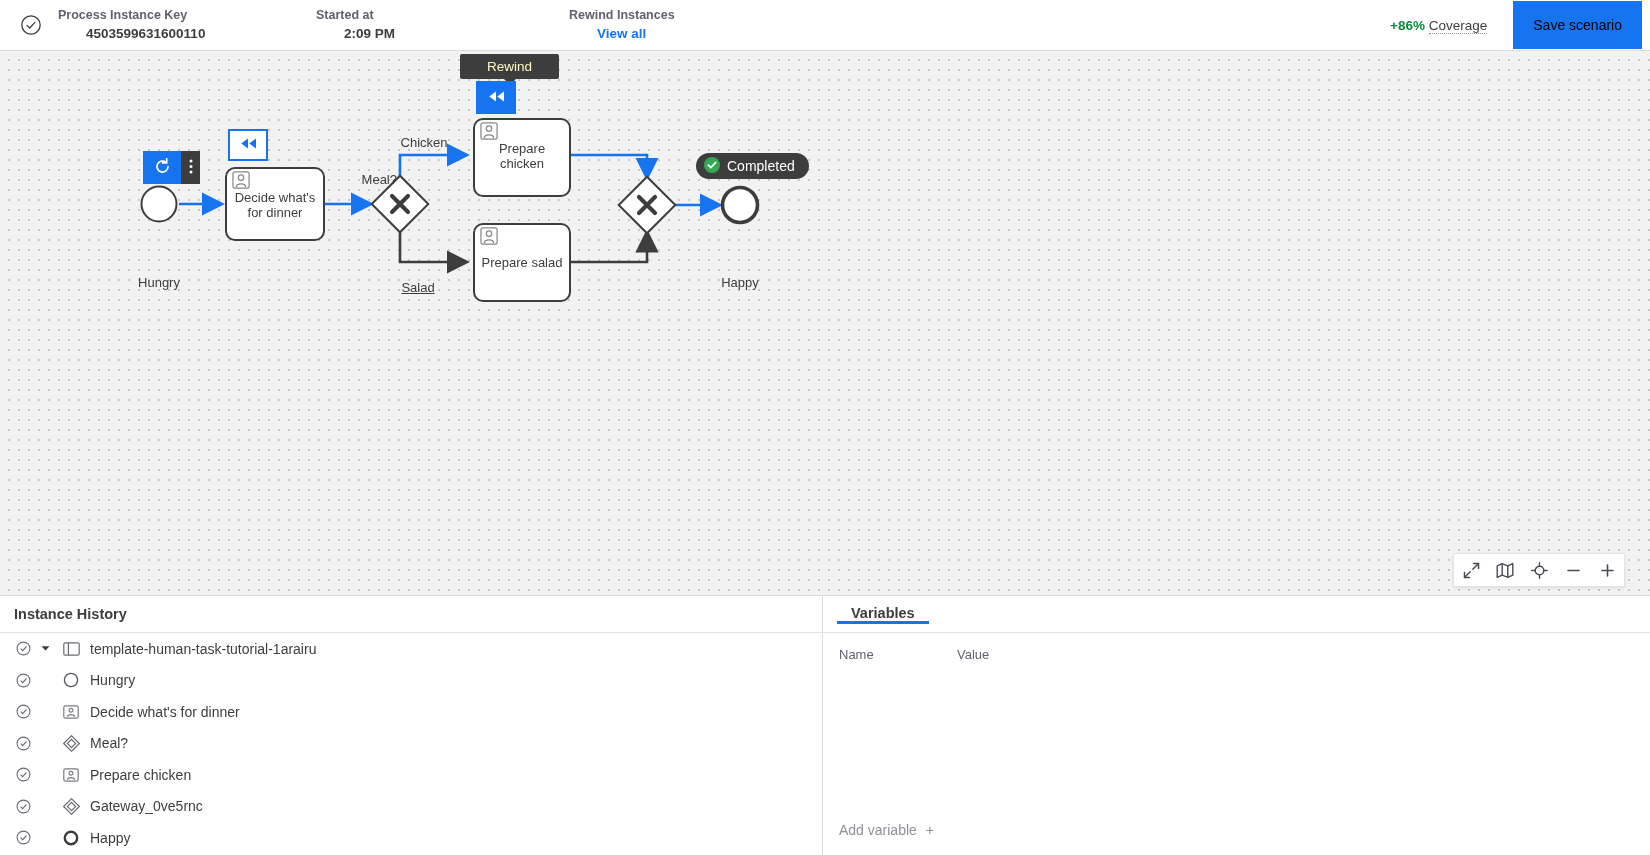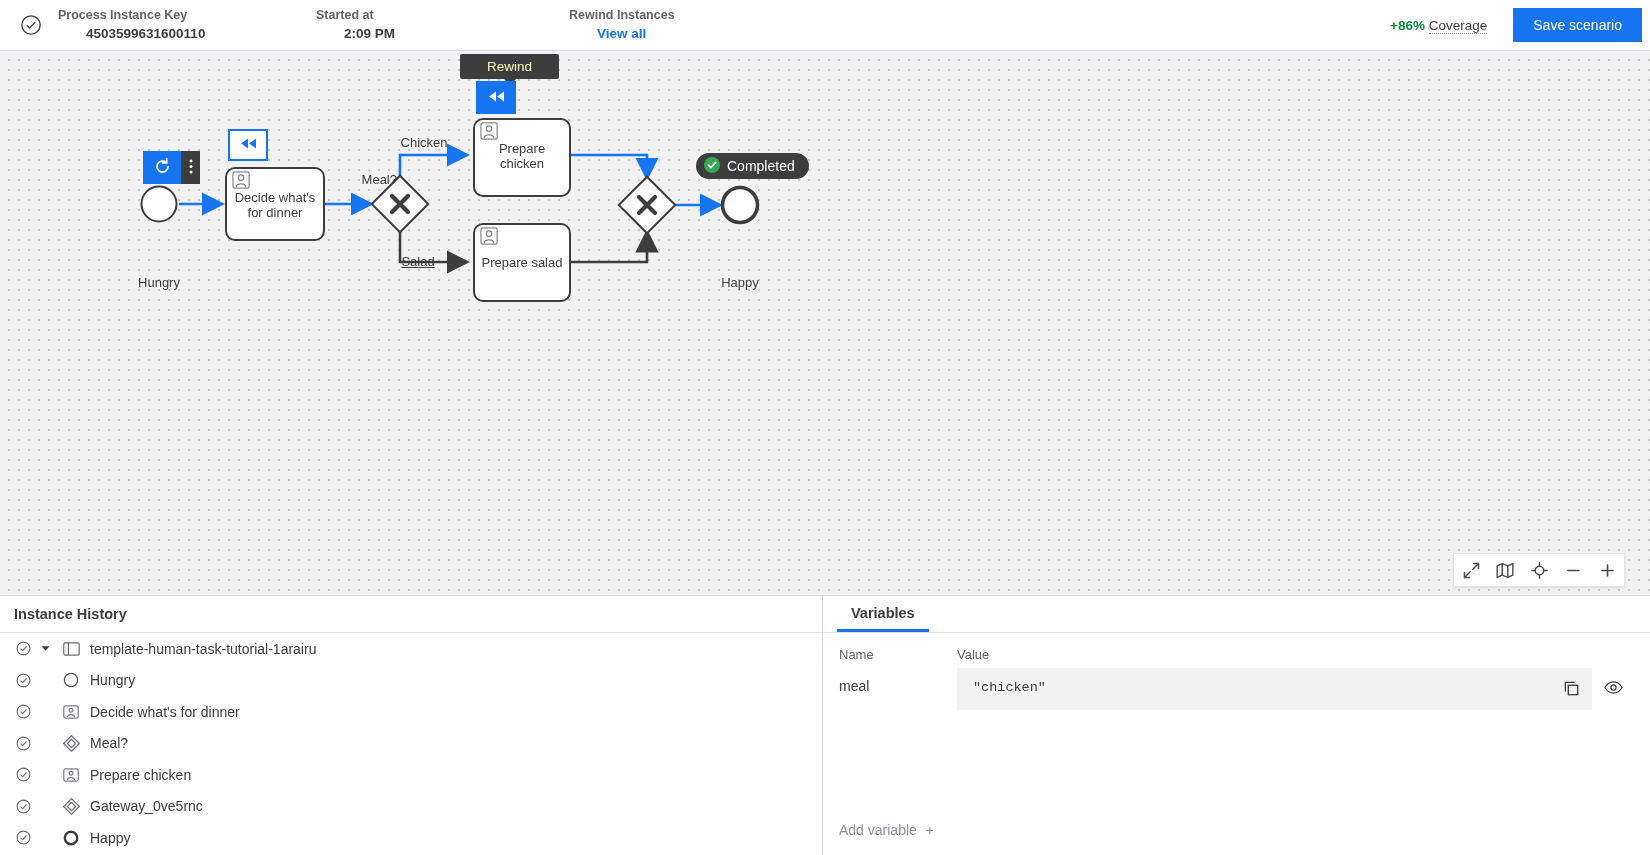--- a/index.html
+++ b/index.html
@@ -24,23 +24,23 @@
   .hdr-link { color: #1774f0; text-decoration: none; cursor: pointer; }
   .f-key   { margin-left: 0;   width: 258px; }
   .f-start { width: 253px; }
   .f-inst  { width: 241px; }
   .f-scen  { width: 0; flex: 1; }
   .hdr-right { margin-left: auto; display: flex; align-items: center; height: 100%; }
   .coverage { font-size: 13.5px; margin-right: 26px; white-space: nowrap; }
   .coverage .pct { color: #0d8a3e; font-weight: bold; }
   .coverage .cov-word { border-bottom: 1px dotted #8d8d8d; color: #3d3d3d; }
   .save-btn {
-    background: #1774f0; color: #ffffff; border: none;
+    background: #1774f0; color: #000000; border: none;
     font-size: 14px; font-family: inherit;
-    height: 34px; padding: 0 20px; margin-right: 8px;
+    height: 48px; padding: 0 20px; margin-right: 8px;
     cursor: pointer; border-radius: 0;
   }
 
   
   .canvas {
     position: absolute; top: 51px; left: 0; width: 1650px; height: 544px;
     background-color: #f2f2f2;
     background-image: radial-gradient(circle, #c8c8c8 1px, transparent 1.1px);
     background-size: 10px 10px;
     background-position: 4px 4px;
@@ -103,21 +103,21 @@
     display: flex; background: #fff; border-top: 1px solid #d8dce3;
   }
   .pane-left { width: 823px; height: 260px; border-right: 1px solid #d8dce3; }
   .pane-right { flex: 1; height: 260px; display: flex; flex-direction: column; }
 
   .pane-title {
     height: 37px; display: flex; align-items: center; padding-left: 14px;
     font-size: 14.5px; font-weight: bold; color: #3d3d3d;
     border-bottom: 1px solid #e4e4e4;
   }
-  .tabbar { height: 37px; display: flex; border-bottom: 1px solid #e4e4e4; padding-left: 14px; }
+  .tabbar { height: 37px; display: flex; border-bottom: 1px solid #e4e4e4; padding-left: 14px; align-items: center; }
   .tab {
     display: flex; align-items: center; padding: 0 14px;
     font-size: 14.5px; font-weight: bold; color: #3d3d3d; cursor: pointer;
     border-bottom: 3px solid transparent; background: none; border-top: none;
     border-left: none; border-right: none; font-family: inherit;
   }
   .tab.active { border-bottom-color: #1774f0; }
 
   
   .hist { overflow: hidden; height: 222px; }
@@ -253,21 +253,21 @@
     <circle cx="740" cy="154" r="17.5" fill="#fff" stroke="#3d3d3d" stroke-width="3.6"></circle>
   </svg>
 
   <span class="nlabel" style="left:119px; top:224px; width:80px;">Hungry</span>
   <span class="nlabel" style="left:232px; top:139px; width:86px;">Decide what's for dinner</span>
   <span class="nlabel" style="left:351px; top:121px; width:46px; text-align:right;">Meal?</span>
   <span class="nlabel" style="left:483px; top:90px; width:78px;">Prepare chicken</span>
   <span class="nlabel" style="left:481px; top:204px; width:82px;">Prepare salad</span>
   <span class="nlabel" style="left:700px; top:224px; width:80px;">Happy</span>
   <span class="nlabel" style="left:396px; top:84px; width:56px;">Chicken</span>
-  <span class="nlabel" style="left:392px; top:203px; width:52px;text-decoration:underline;">Salad</span>
+  <span class="nlabel" style="left:392px; top:229px; width:52px;text-decoration:underline;">Salad</span>
 
   <div class="tooltip" style="left:460px; top:3px;">Rewind</div>
 
   <button class="btn-blue" style="left:476px; top:30px; width:40px; height:33px;">
     <span>
       <svg width="19" height="13" viewBox="0 0 19 13">
         <path d="M9 1.6 L9 11.4 L2.2 6.5 Z" fill="#fff"></path>
         <path d="M17 1.6 L17 11.4 L10.2 6.5 Z" fill="#fff"></path>
       </svg>
     </span>
@@ -481,42 +481,20 @@
     <div class="tabbar">
       <button class="tab active">Variables</button>
     </div>
 
     <div class="vars">
       <div class="var-head">
         <span class="vh-name">Name</span>
         <span>Value</span>
       </div>
 
-      <div class="var-row">
-        <span class="v-name">meal</span>
-        <div class="v-value">
-          <span>"chicken"</span>
-          <button class="copy-btn">
-            <span>
-              <svg width="15" height="15" viewBox="0 0 15 15" fill="none" stroke="#3d3d3d" stroke-width="1.3">
-                <rect x="4.3" y="4.3" width="9.4" height="9.4"></rect>
-                <path d="M10.6 1.4 L1.4 1.4 L1.4 10.6"></path>
-              </svg>
-            </span>
-          </button>
-        </div>
-        <button class="eye-btn">
-          <span>
-            <svg width="19" height="13" viewBox="0 0 19 13" fill="none" stroke="#3d3d3d" stroke-width="1.2">
-              <path d="M0.9 6.5 C3.6 2 7 0.8 9.5 0.8 C12 0.8 15.4 2 18.1 6.5 C15.4 11 12 12.2 9.5 12.2 C7 12.2 3.6 11 0.9 6.5 Z"></path>
-              <circle cx="9.5" cy="6.5" r="2.6"></circle>
-            </svg>
-          </span>
-        </button>
-      </div>
 
       <button class="add-var">
         <span>Add variable</span>
         <span>+</span>
       </button>
     </div>
   </div>
 </div>
 
 </body></html>

